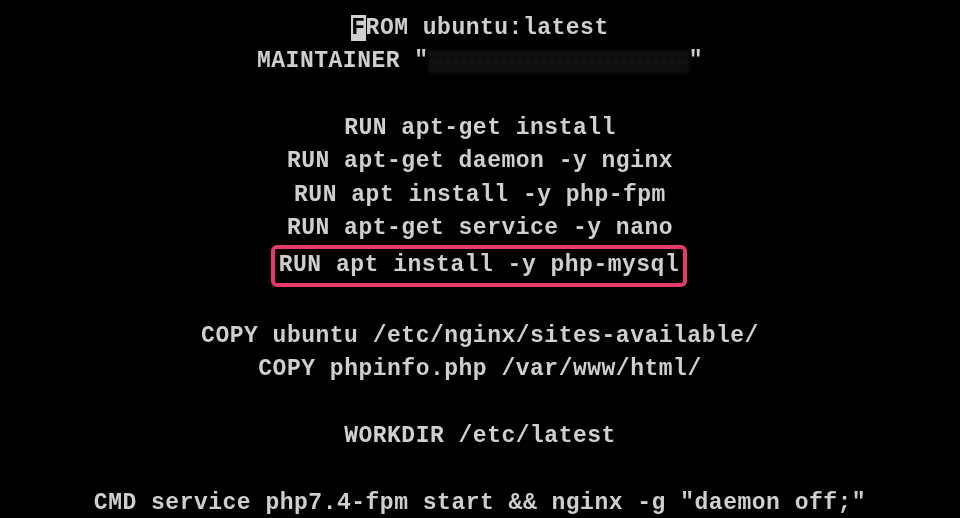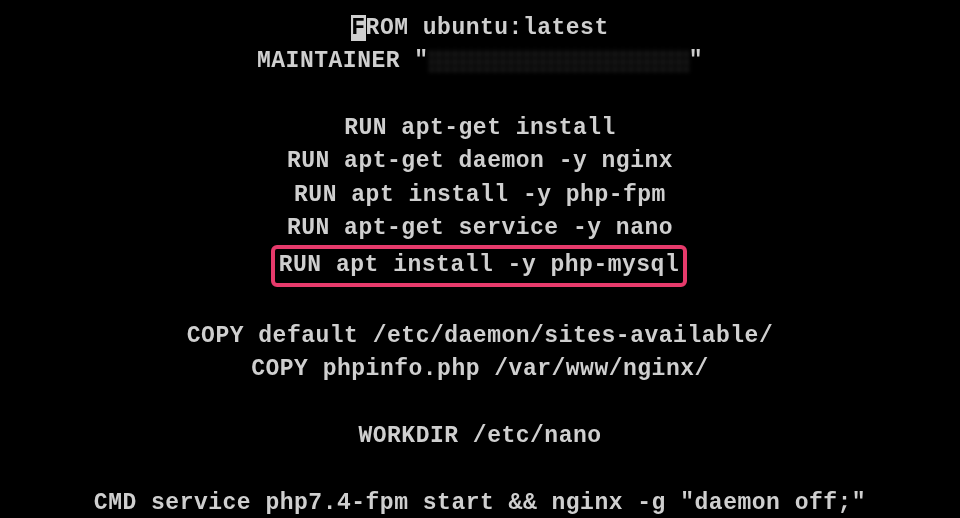--- a/index.html
+++ b/index.html
@@ -74,22 +74,22 @@
 <div class="blank-line"></div>
 
 <span class="line">RUN apt-get install</span>
 <span class="line">RUN apt-get daemon -y nginx</span>
 <span class="line">RUN apt install -y php-fpm</span>
 <span class="line">RUN apt-get service -y nano</span>
 <span class="line"><span class="highlight-box"><span>RUN apt install -y php-mysql</span></span></span>
 
 <div class="blank-line"></div>
 
-<span class="line">COPY default /etc/daemon/sites-available/</span>
-<span class="line">COPY phpinfo.php /var/www/nginx/</span>
+<span class="line">COPY ubuntu /etc/nginx/sites-available/</span>
+<span class="line">COPY phpinfo.php /var/www/html/</span>
 
 <div class="blank-line"></div>
 
-<span class="line">WORKDIR /etc/nano</span>
+<span class="line">WORKDIR /etc/latest</span>
 
 <div class="blank-line"></div>
 
 <span class="line">CMD service php7.4-fpm start &amp;&amp; nginx -g "daemon off;"</span>
 
 </body></html>

